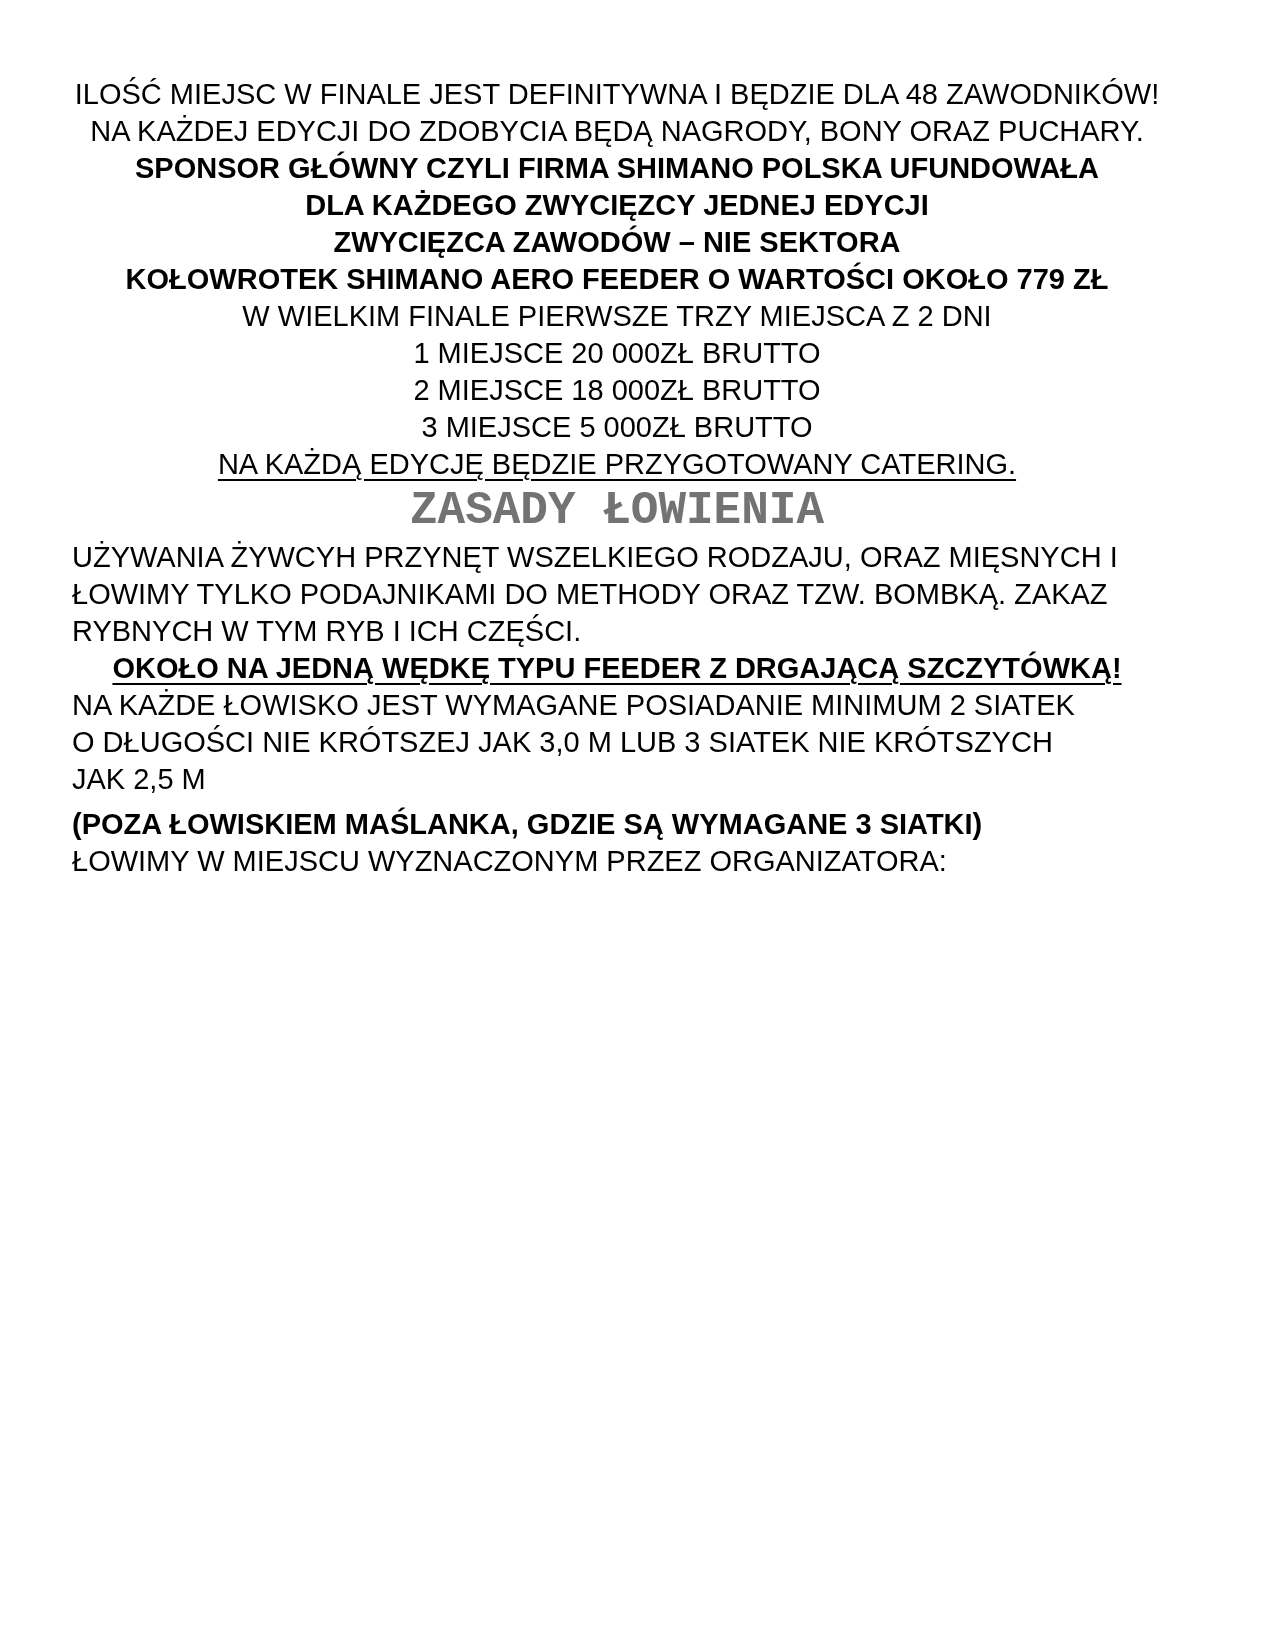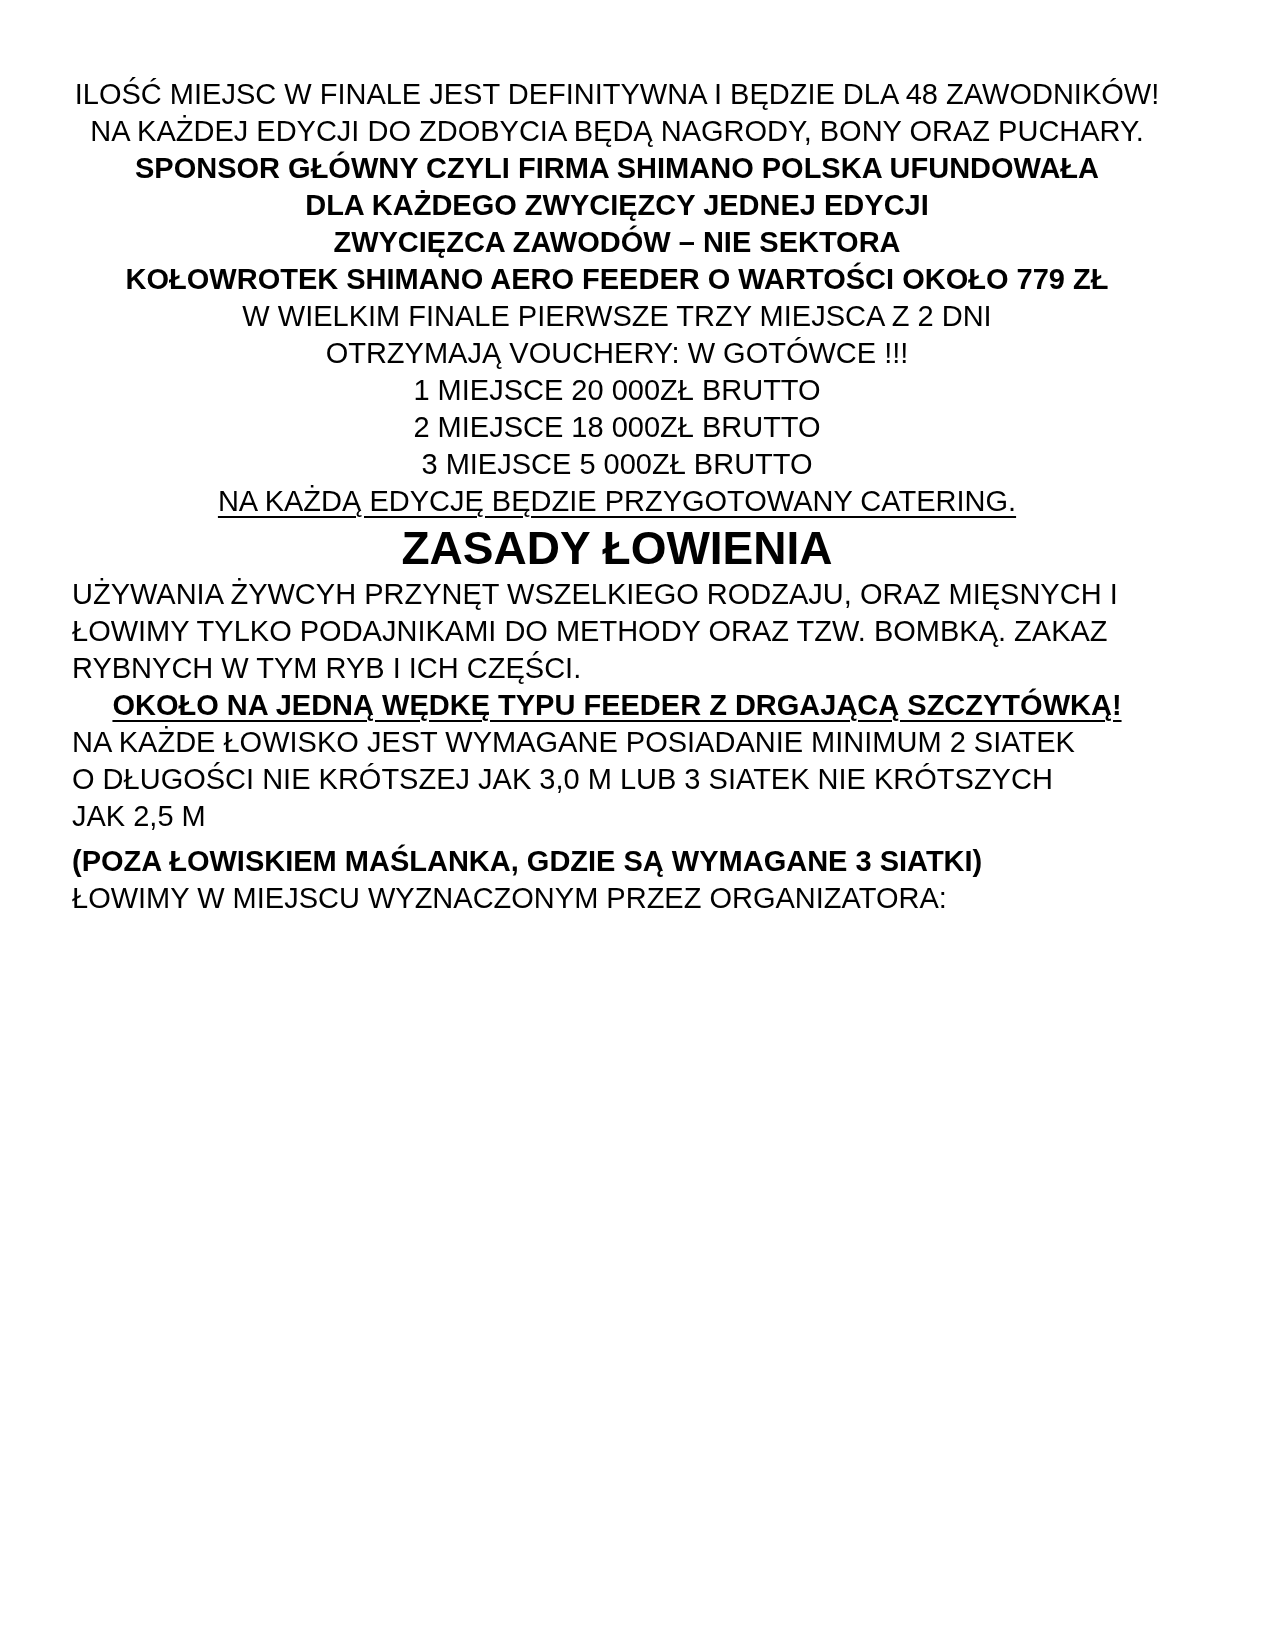--- a/index.html
+++ b/index.html
@@ -58,32 +58,31 @@
 
   <div class="block center bold">
     <div class="line">SPONSOR GŁÓWNY CZYLI FIRMA SHIMANO POLSKA UFUNDOWAŁA</div>
     <div class="line">DLA KAŻDEGO ZWYCIĘZCY JEDNEJ EDYCJI</div>
     <div class="line">ZWYCIĘZCA ZAWODÓW – NIE SEKTORA</div>
     <div class="line">KOŁOWROTEK SHIMANO AERO FEEDER O WARTOŚCI OKOŁO 779 ZŁ</div>
   </div>
 
   <div class="block center mt-finale">
     <div class="line">W WIELKIM FINALE PIERWSZE TRZY MIEJSCA Z 2 DNI</div>
-    <div class="line">OTRZYMAJĄ VOUCHERY: W GOTÓWCE !!!</div>
   </div>
 
   <p class="center line mt-prize1">1 MIEJSCE 20 000ZŁ BRUTTO</p>
 
   <p class="center line mt-prize2">2 MIEJSCE 18 000ZŁ BRUTTO</p>
 
   <p class="center line mt-prize3">3 MIEJSCE 5 000ZŁ BRUTTO</p>
 
   <p class="center line underline mt-catering">NA KAŻDĄ EDYCJĘ BĘDZIE PRZYGOTOWANY CATERING.</p>
 
-  <h1 class="heading mt-heading" style="color: #000000;">ZASADY ŁOWIENIA</h1>
+  <h1 class="heading mt-heading" style="color: #737373; font-family: Liberation Mono, monospace;">ZASADY ŁOWIENIA</h1>
 
   <div class="block mt-rule1">
     <div class="line">UŻYWANIA ŻYWCYH PRZYNĘT WSZELKIEGO RODZAJU, ORAZ MIĘSNYCH I</div>
     <div class="line">ŁOWIMY TYLKO PODAJNIKAMI DO METHODY ORAZ TZW. BOMBKĄ. ZAKAZ</div>
     <div class="line">RYBNYCH W TYM RYB I ICH CZĘŚCI.</div>
   </div>
 
 
   <p class="center line bold underline mt-rod">OKOŁO NA JEDNĄ WĘDKĘ TYPU FEEDER Z DRGAJĄCĄ SZCZYTÓWKĄ!</p>
 

